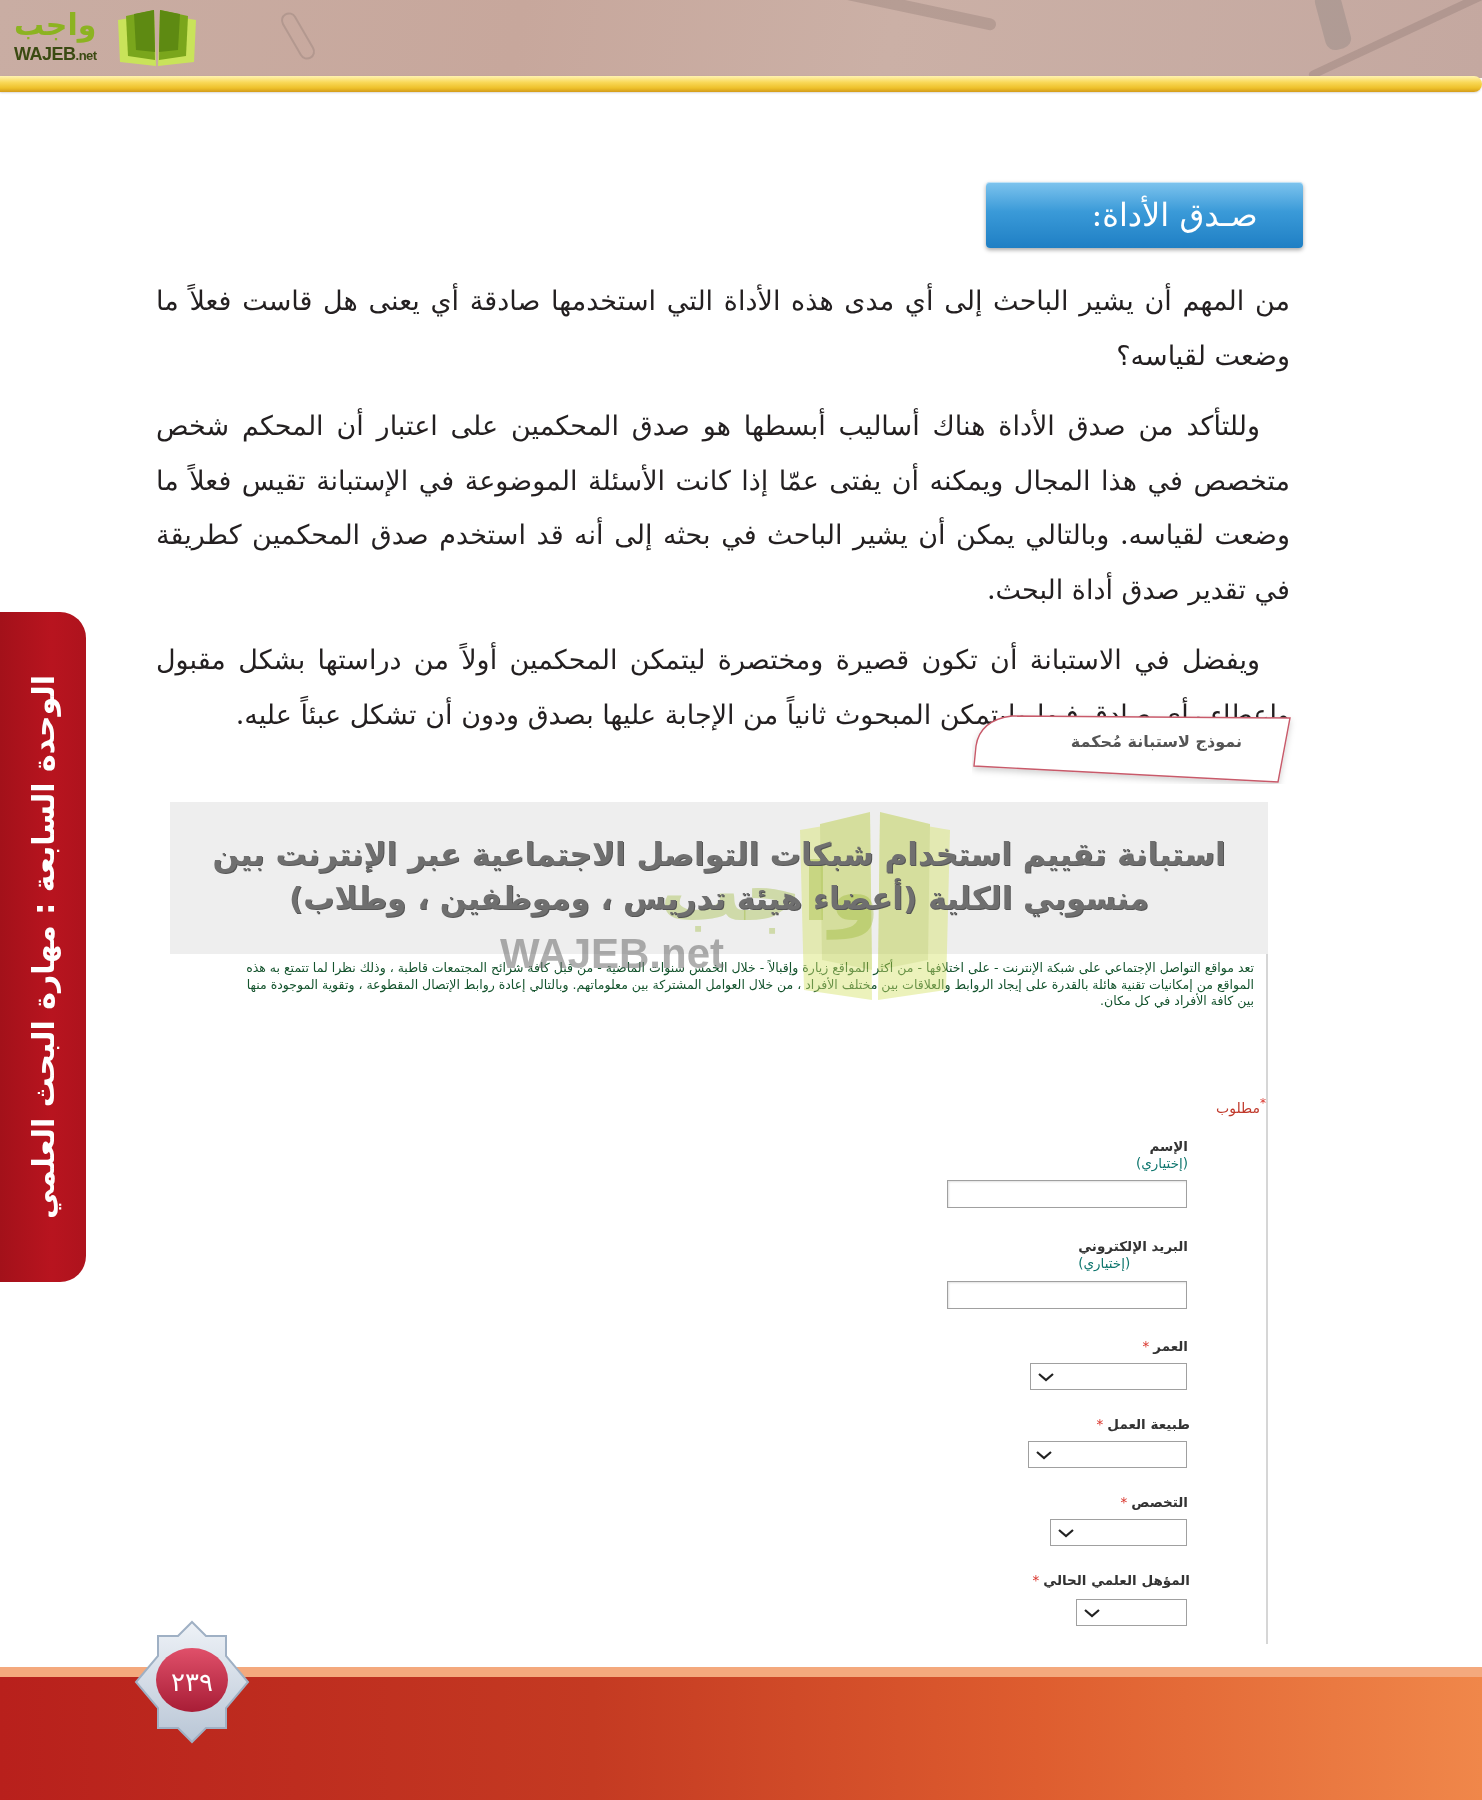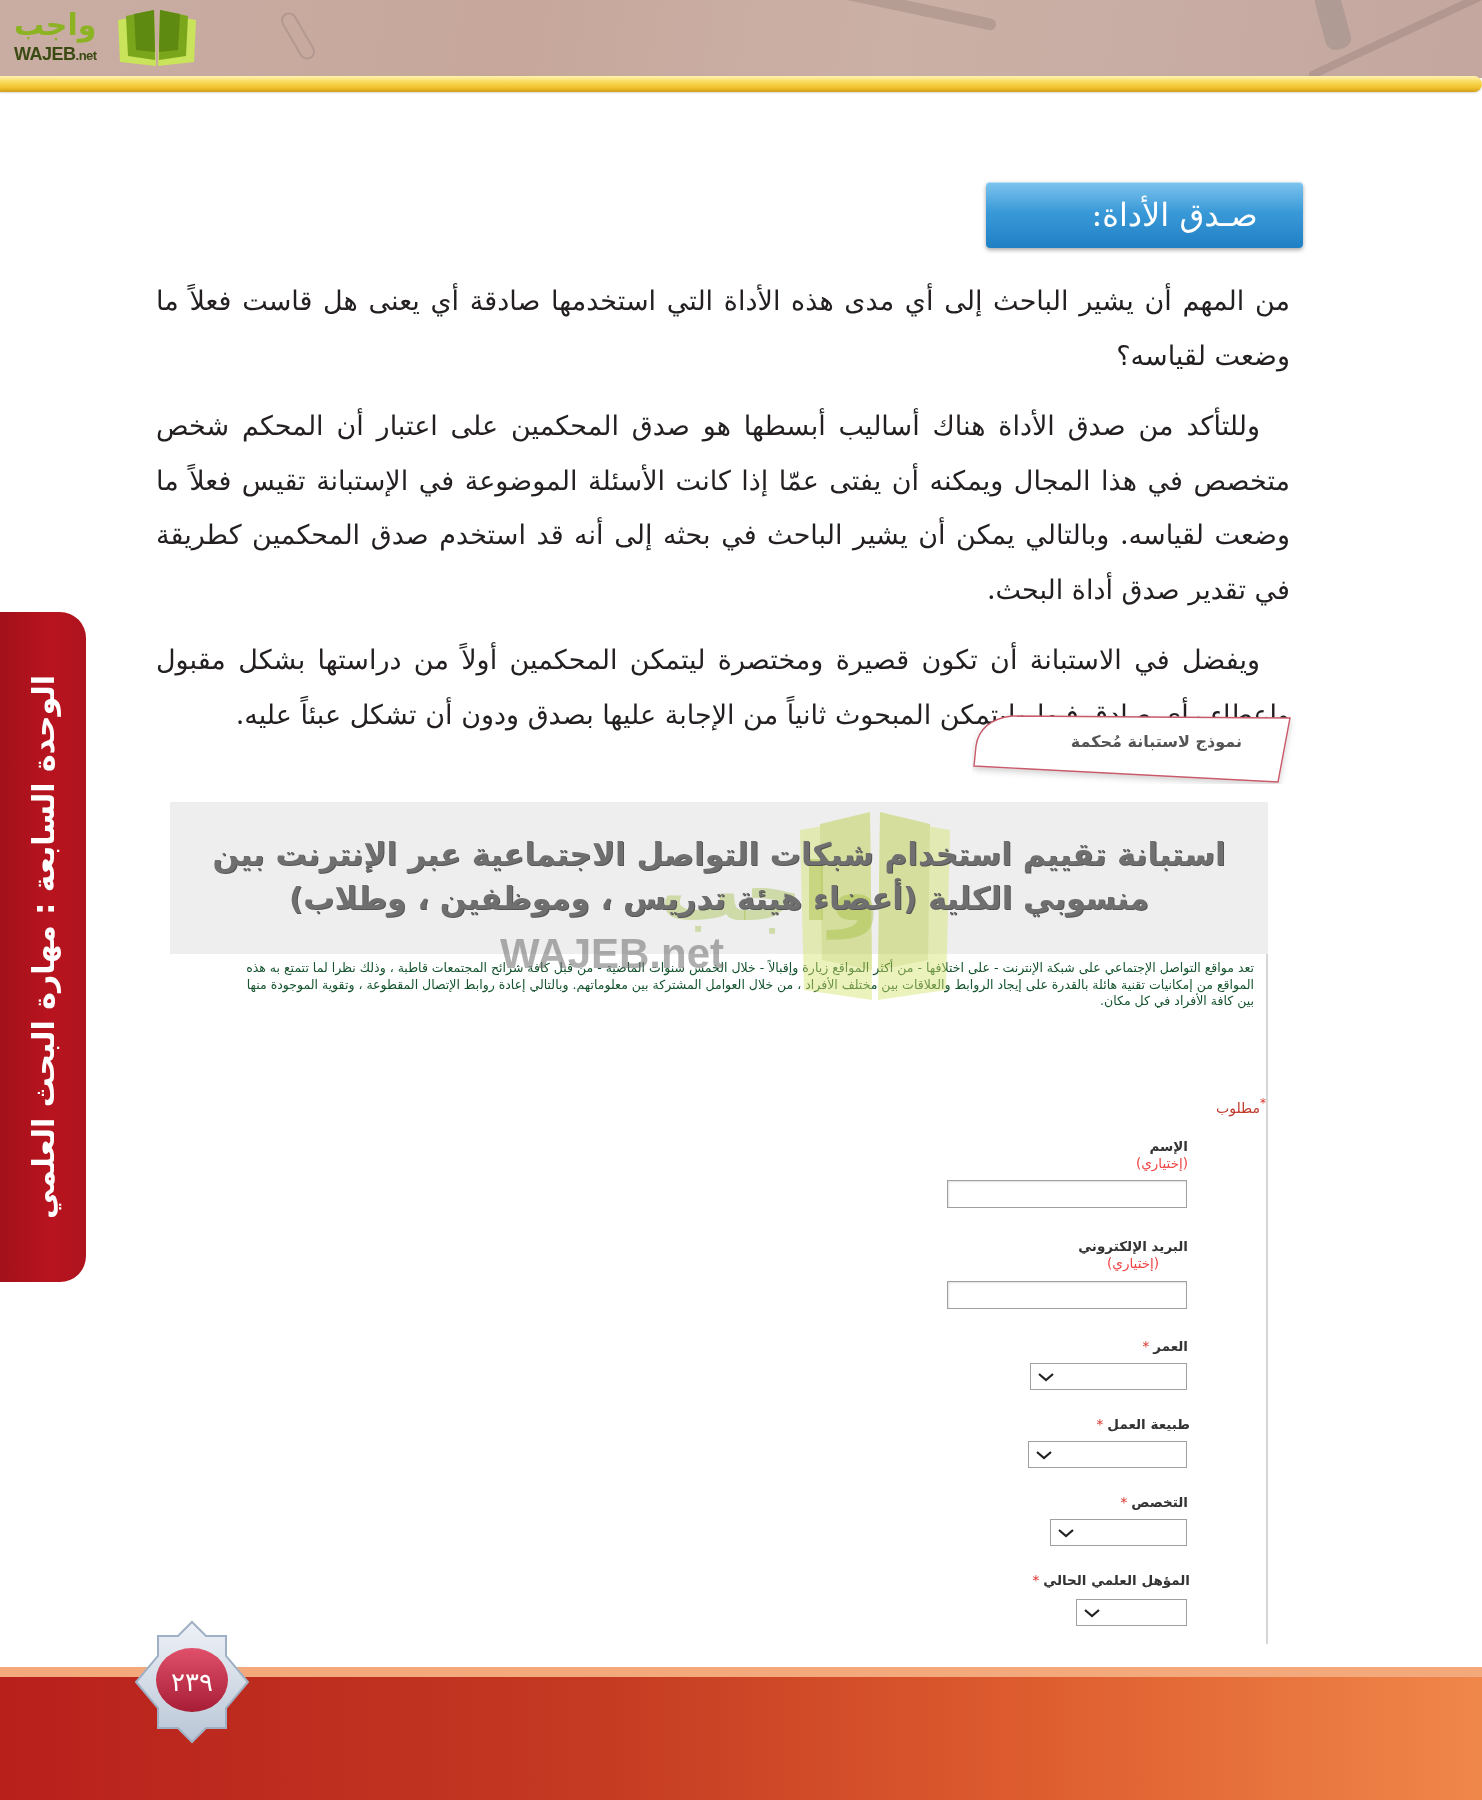--- a/index.html
+++ b/index.html
@@ -99,21 +99,21 @@
   .survey-desc p { margin-bottom: 18px; }
   .required-note {
     position: absolute; right: 216px; top: 1096px; direction: rtl;
     font-family: "DejaVu Sans", sans-serif; font-size: 14px; color: #c0392b;
   }
   .required-note .star { color: #d9342b; vertical-align: super; font-size: 12px; }
 
   .field { position: absolute; direction: rtl; font-family: "DejaVu Sans", sans-serif; }
   .field .label { display: block; font-weight: bold; font-size: 13.5px; color: #333; text-align: right; }
   .field .label .req { color: #d9342b; font-weight: normal; margin-right: 4px; }
-  .field .hint { display: block; font-size: 13.5px; color: #ef4444; text-align: center; margin-top: 1px; }
+  .field .hint { display: block; font-size: 13.5px; color: #0f766e; text-align: left; margin-top: 1px; }
   .text-input {
     position: absolute; height: 28px; border: 1px solid #a0a0a0; background: #fff;
     box-shadow: inset 1px 1px 2px rgba(0,0,0,0.12);
   }
   .select-box {
     position: absolute; height: 27px; border: 1px solid #a0a0a0; background: #fff;
   }
   .select-box .chev {
     position: absolute; left: 6px; top: 6px; width: 18px; height: 14px;
   }

